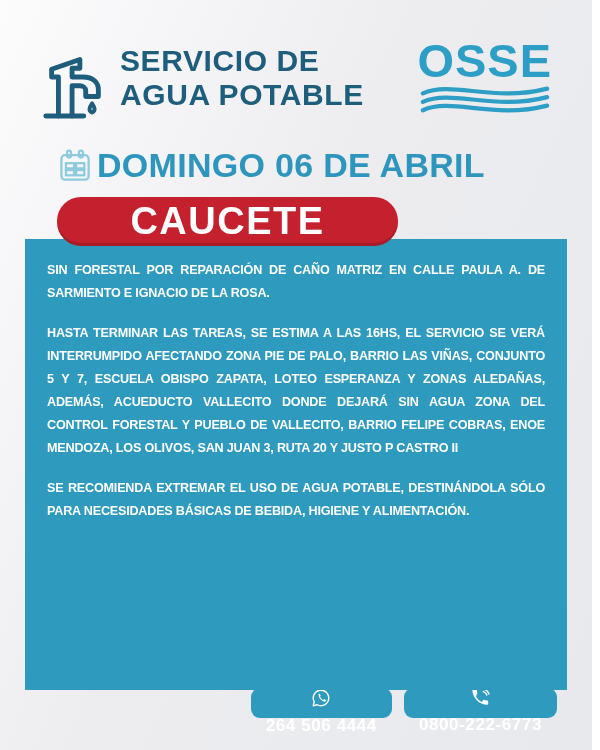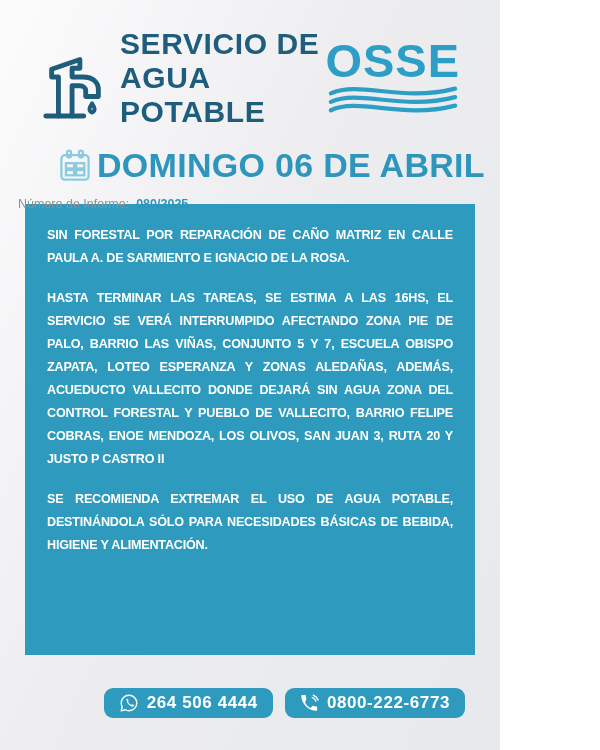--- a/index.html
+++ b/index.html
@@ -1,20 +1,20 @@
 <!DOCTYPE html>
 <html><head>
 <meta charset="utf-8">
 <style>
   * { box-sizing: border-box; }
   html, body { margin: 0; padding: 0; }
   body { width: 600px; height: 750px; }
 
   .poster {
-    width: 500px; height: 750px;
+    width: 592px; height: 750px;
     position: relative;
     overflow: hidden;
     background: linear-gradient(115deg, #fcfcfd 0%, #ededf0 45%, #e7e9ec 100%);
     font-family: "Liberation Sans", sans-serif;
   }
 
   
   .header {
     display: flex; align-items: center; justify-content: space-between;
     padding: 34px 40px 0 38px; height: 122px;
@@ -65,21 +65,21 @@
     font-size: 12.6px; line-height: 23px;
     letter-spacing: -0.2px;
     text-align: justify;
   }
 
   
   .footer { position: absolute; top: 688px; right: 35px; display: flex; gap: 12px; }
   .pill {
     height: 30px; background: #2E9BBE; border-radius: 9px;
     display: flex; align-items: center; gap: 8px;
-    padding: 0 15px; border: none; cursor: pointer;
+    padding: 0 15px; border: none; cursor: pointer; flex-direction: column;
   }
   .pill-text { color: #ffffff; font-size: 17px; font-weight: bold; letter-spacing: 0.6px; }
   .pill svg { display: block; }
 </style>
 </head>
 <body>
 
 <div class="poster">
 
   <div class="header">
@@ -117,23 +117,22 @@
         <rect x="7" y="12.5" width="7.2" height="4.6"></rect>
         <rect x="16" y="12.5" width="7.2" height="4.6"></rect>
         <rect x="7" y="18.6" width="7.2" height="4.6"></rect>
         <rect x="16" y="18.6" width="7.2" height="4.6"></rect>
       </svg>
     </span>
     <span class="date-text">DOMINGO 06 DE ABRIL</span>
   </div>
 
   <div class="banner-row">
-    <div class="report">
-      <span class="report-label">Número de Informe:</span>
-      <span class="report-number">080/2025</span>
+    <div class="location-banner">
+      <span class="location-text">CAUCETE</span>
     </div>
   </div>
 
   <div class="notice-box">
     <p>SIN FORESTAL POR REPARACIÓN DE CAÑO MATRIZ EN CALLE PAULA A. DE SARMIENTO E IGNACIO DE LA ROSA.</p>
     <p>HASTA TERMINAR LAS TAREAS, SE ESTIMA A LAS 16HS, EL SERVICIO SE VERÁ INTERRUMPIDO AFECTANDO ZONA PIE DE PALO, BARRIO LAS VIÑAS, CONJUNTO 5 Y 7, ESCUELA OBISPO ZAPATA, LOTEO ESPERANZA Y ZONAS ALEDAÑAS, ADEMÁS, ACUEDUCTO VALLECITO DONDE DEJARÁ SIN AGUA ZONA DEL CONTROL FORESTAL Y PUEBLO DE VALLECITO, BARRIO FELIPE COBRAS, ENOE MENDOZA, LOS OLIVOS, SAN JUAN 3, RUTA 20 Y JUSTO P CASTRO II</p>
     <p>SE RECOMIENDA EXTREMAR EL USO DE AGUA POTABLE, DESTINÁNDOLA SÓLO PARA NECESIDADES BÁSICAS DE BEBIDA, HIGIENE Y ALIMENTACIÓN.</p>
   </div>
 
   <div class="footer">

